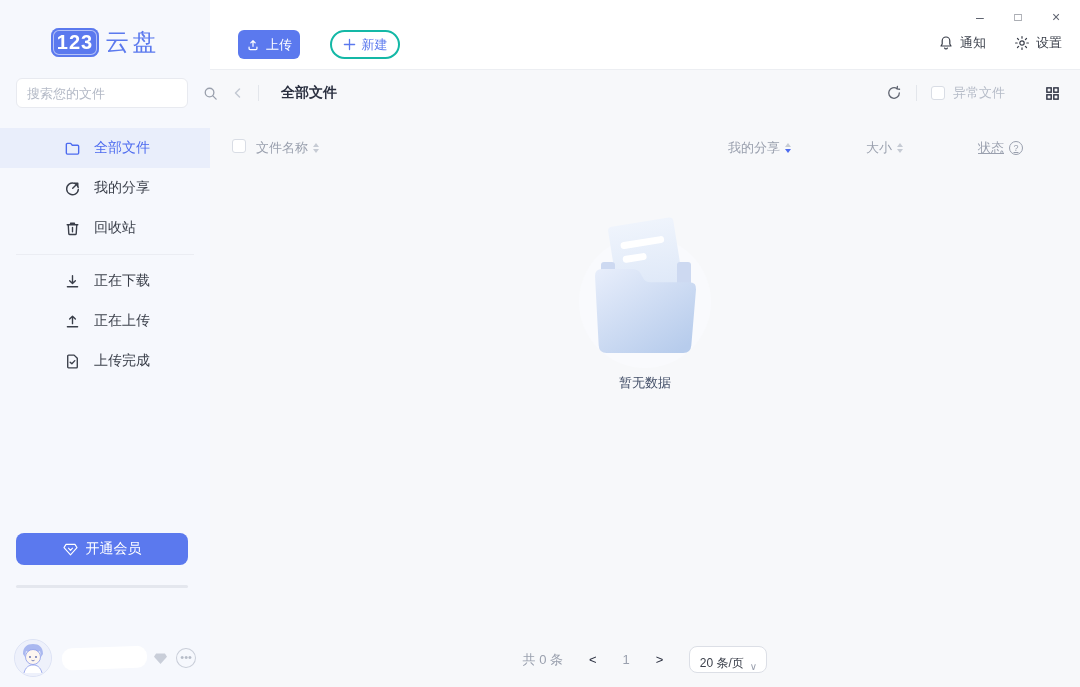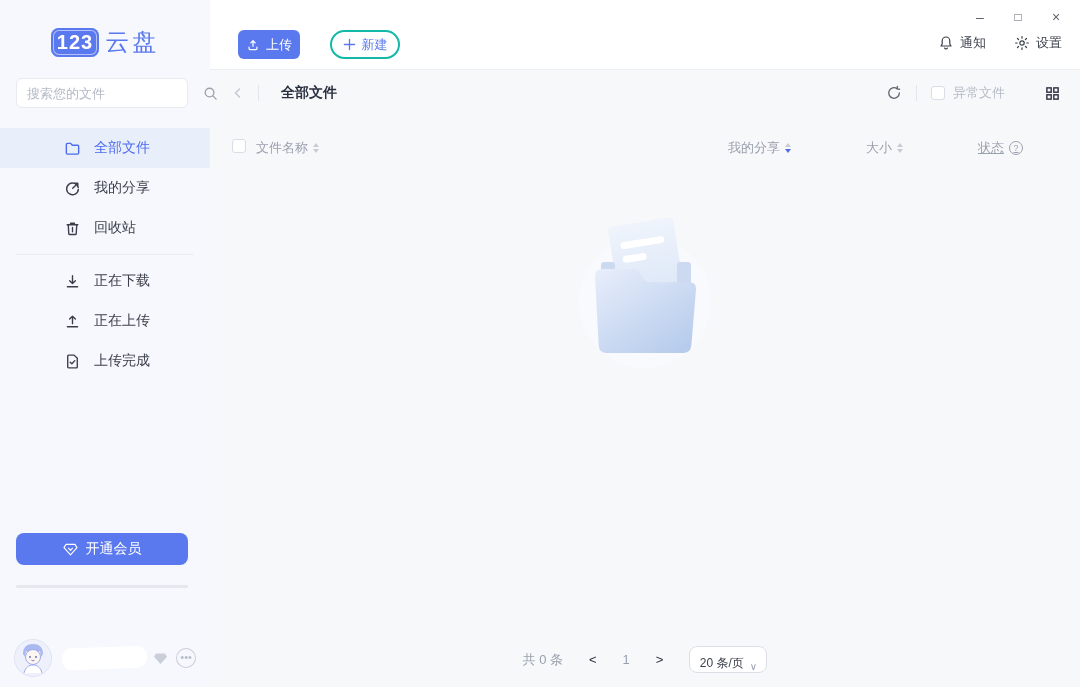--- a/index.html
+++ b/index.html
@@ -361,20 +361,21 @@
       <circle cx="80" cy="90" r="66" fill="#f9fafd"></circle>
       <g transform="rotate(-9 80 60)">
         <rect x="50" y="10" width="66" height="80" rx="4" fill="url(#gpaper)"></rect>
         <rect x="60" y="27" width="44" height="7" rx="3.5" fill="#ffffff"></rect>
         <rect x="60" y="41" width="24" height="7" rx="3.5" fill="#ffffff"></rect>
       </g>
       <rect x="36" y="50" width="14" height="42" rx="3" fill="#cdd9f1"></rect>
       <rect x="112" y="50" width="14" height="42" rx="3" fill="#cdd9f1"></rect>
       <path d="M30 64q0-7 7-7h30q6 0 8.6 4.6l2.6 4.6q2.3 4 7 4h39q7.5 0 6.8 7.4l-4.7 56q-.6 7.4-8 7.4H41.5q-7.4 0-7.8-7.4Z" fill="url(#gfolder)"></path>
     </svg>
+    <div class="empty-msg">暂无数据</div>
   </div>
 
   <div class="pager">
     <span class="pg-total">共 0 条</span>
     <span class="pg-arrow">&lt;</span>
     <span class="pg-page">1</span>
     <span class="pg-arrow">&gt;</span>
     <span class="pg-size">
       <span>20 条/页</span>
       <span class="chev">∨</span>

